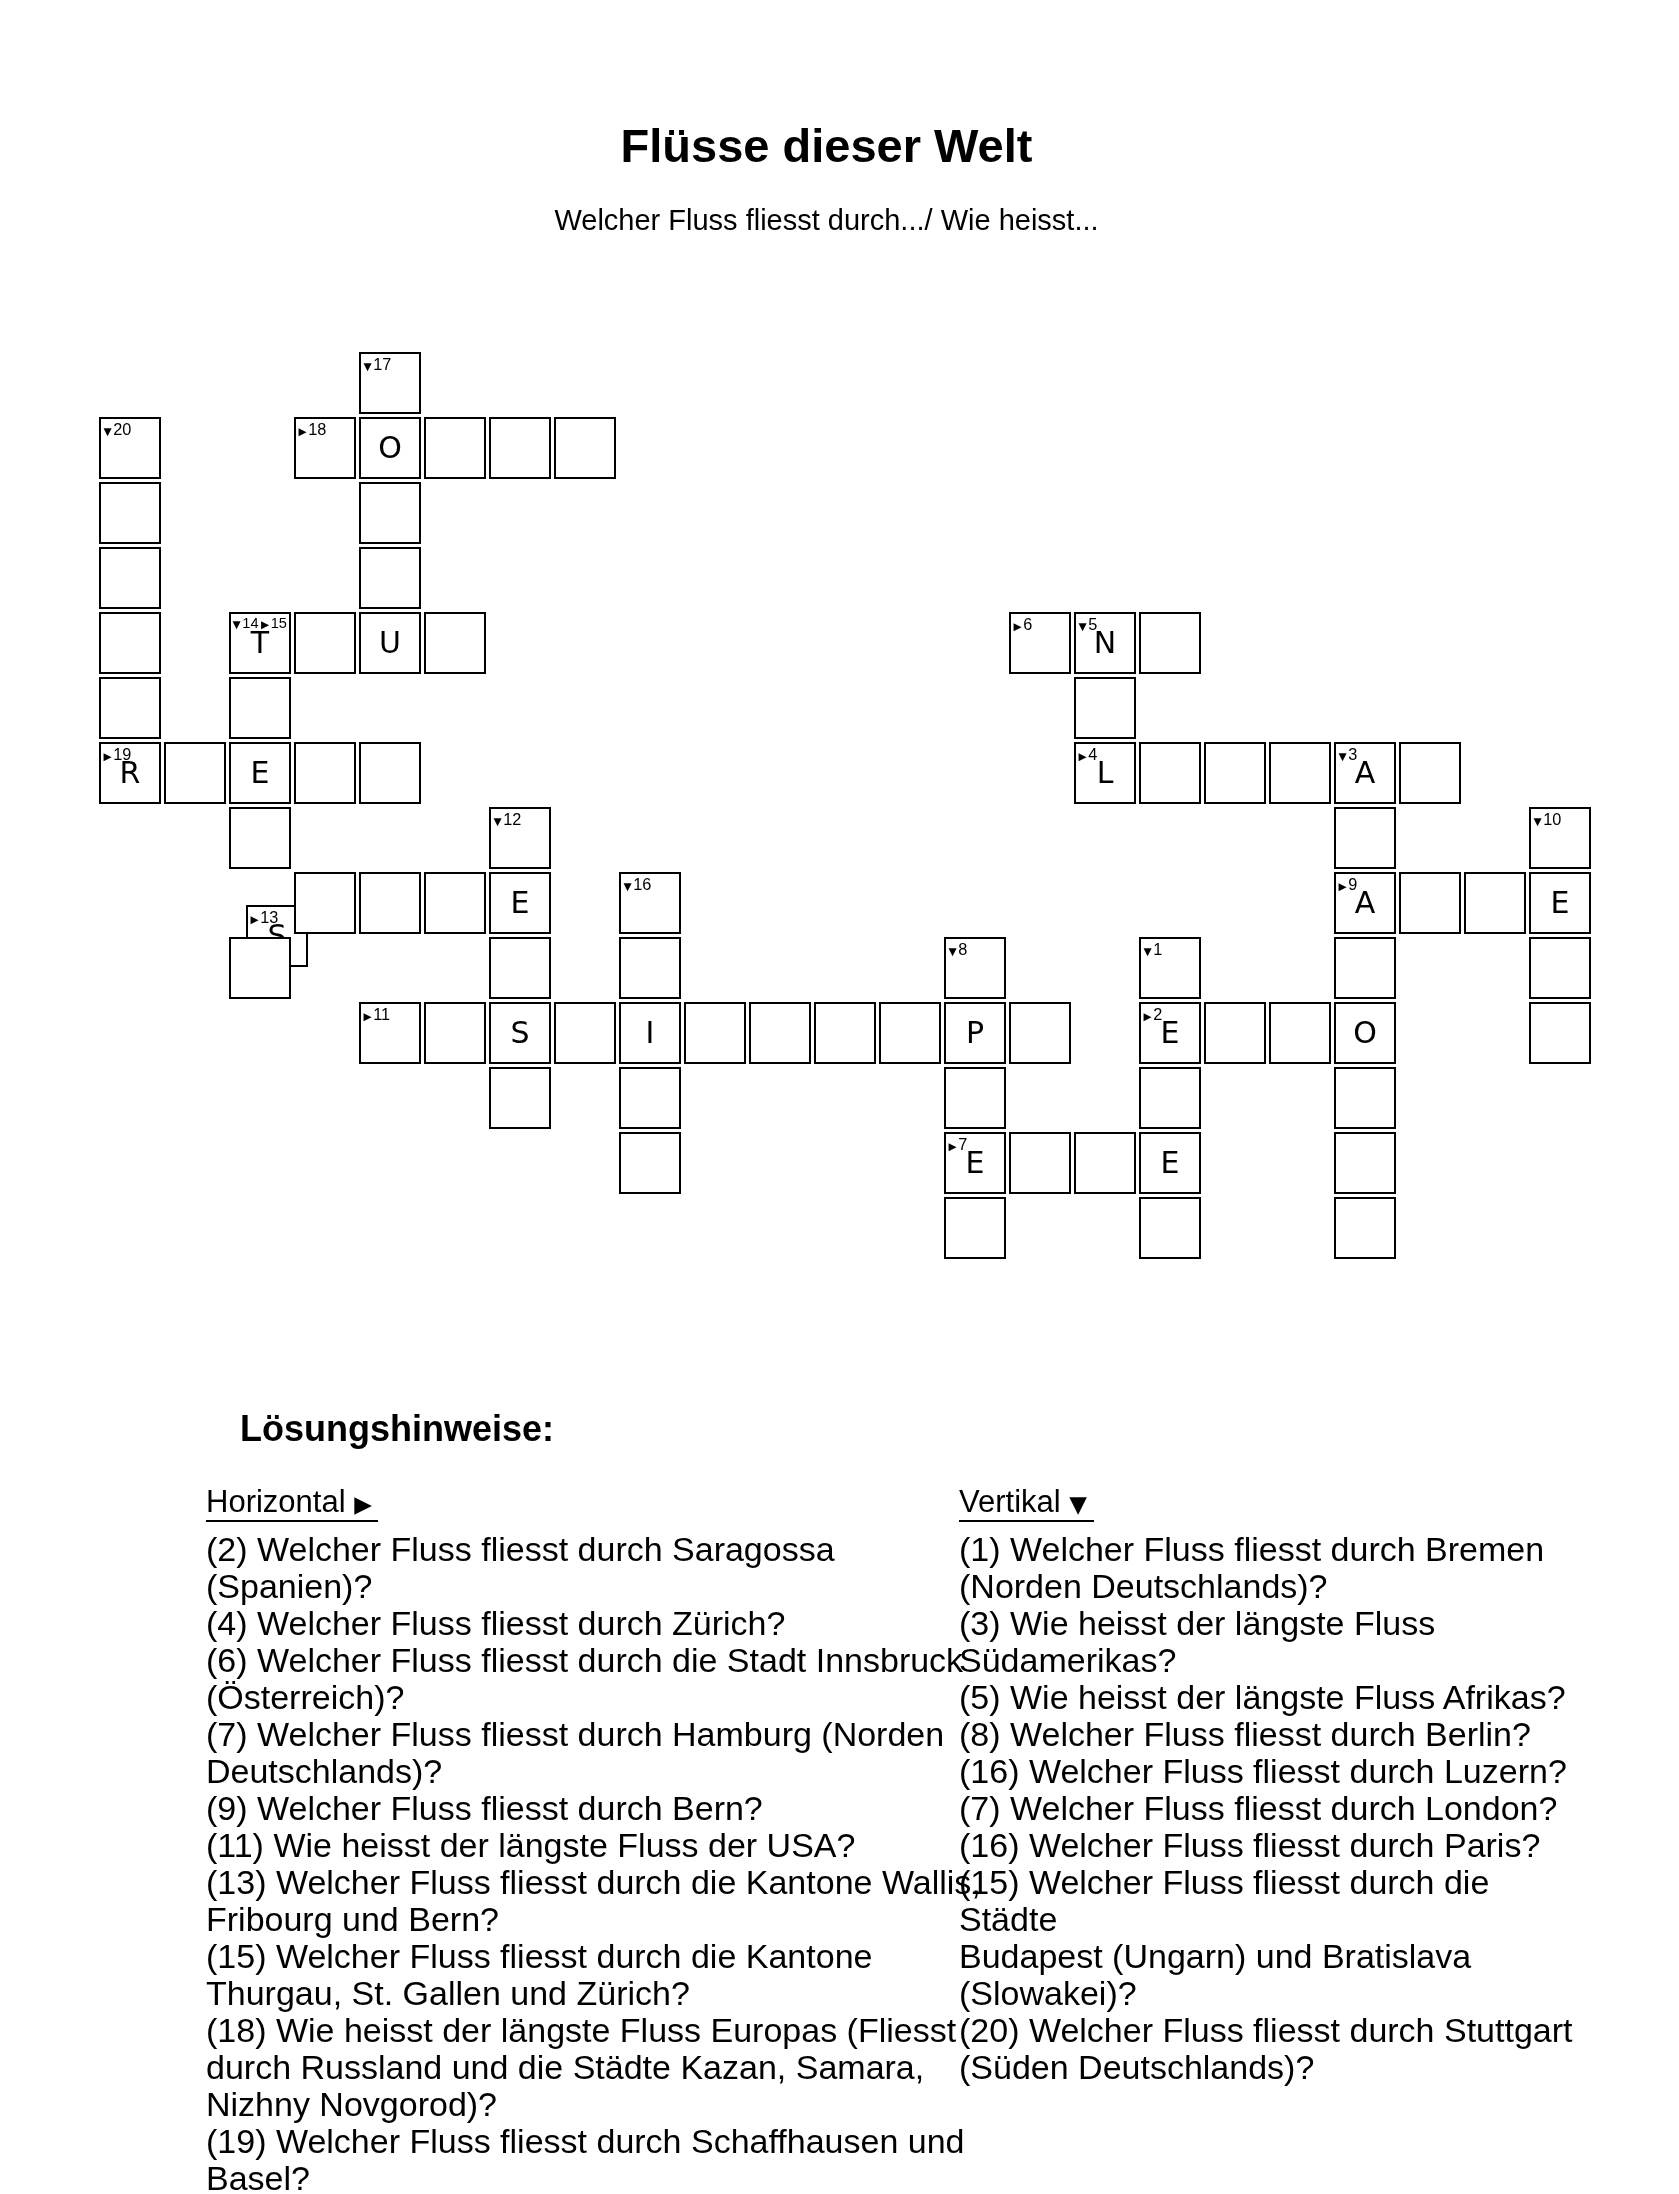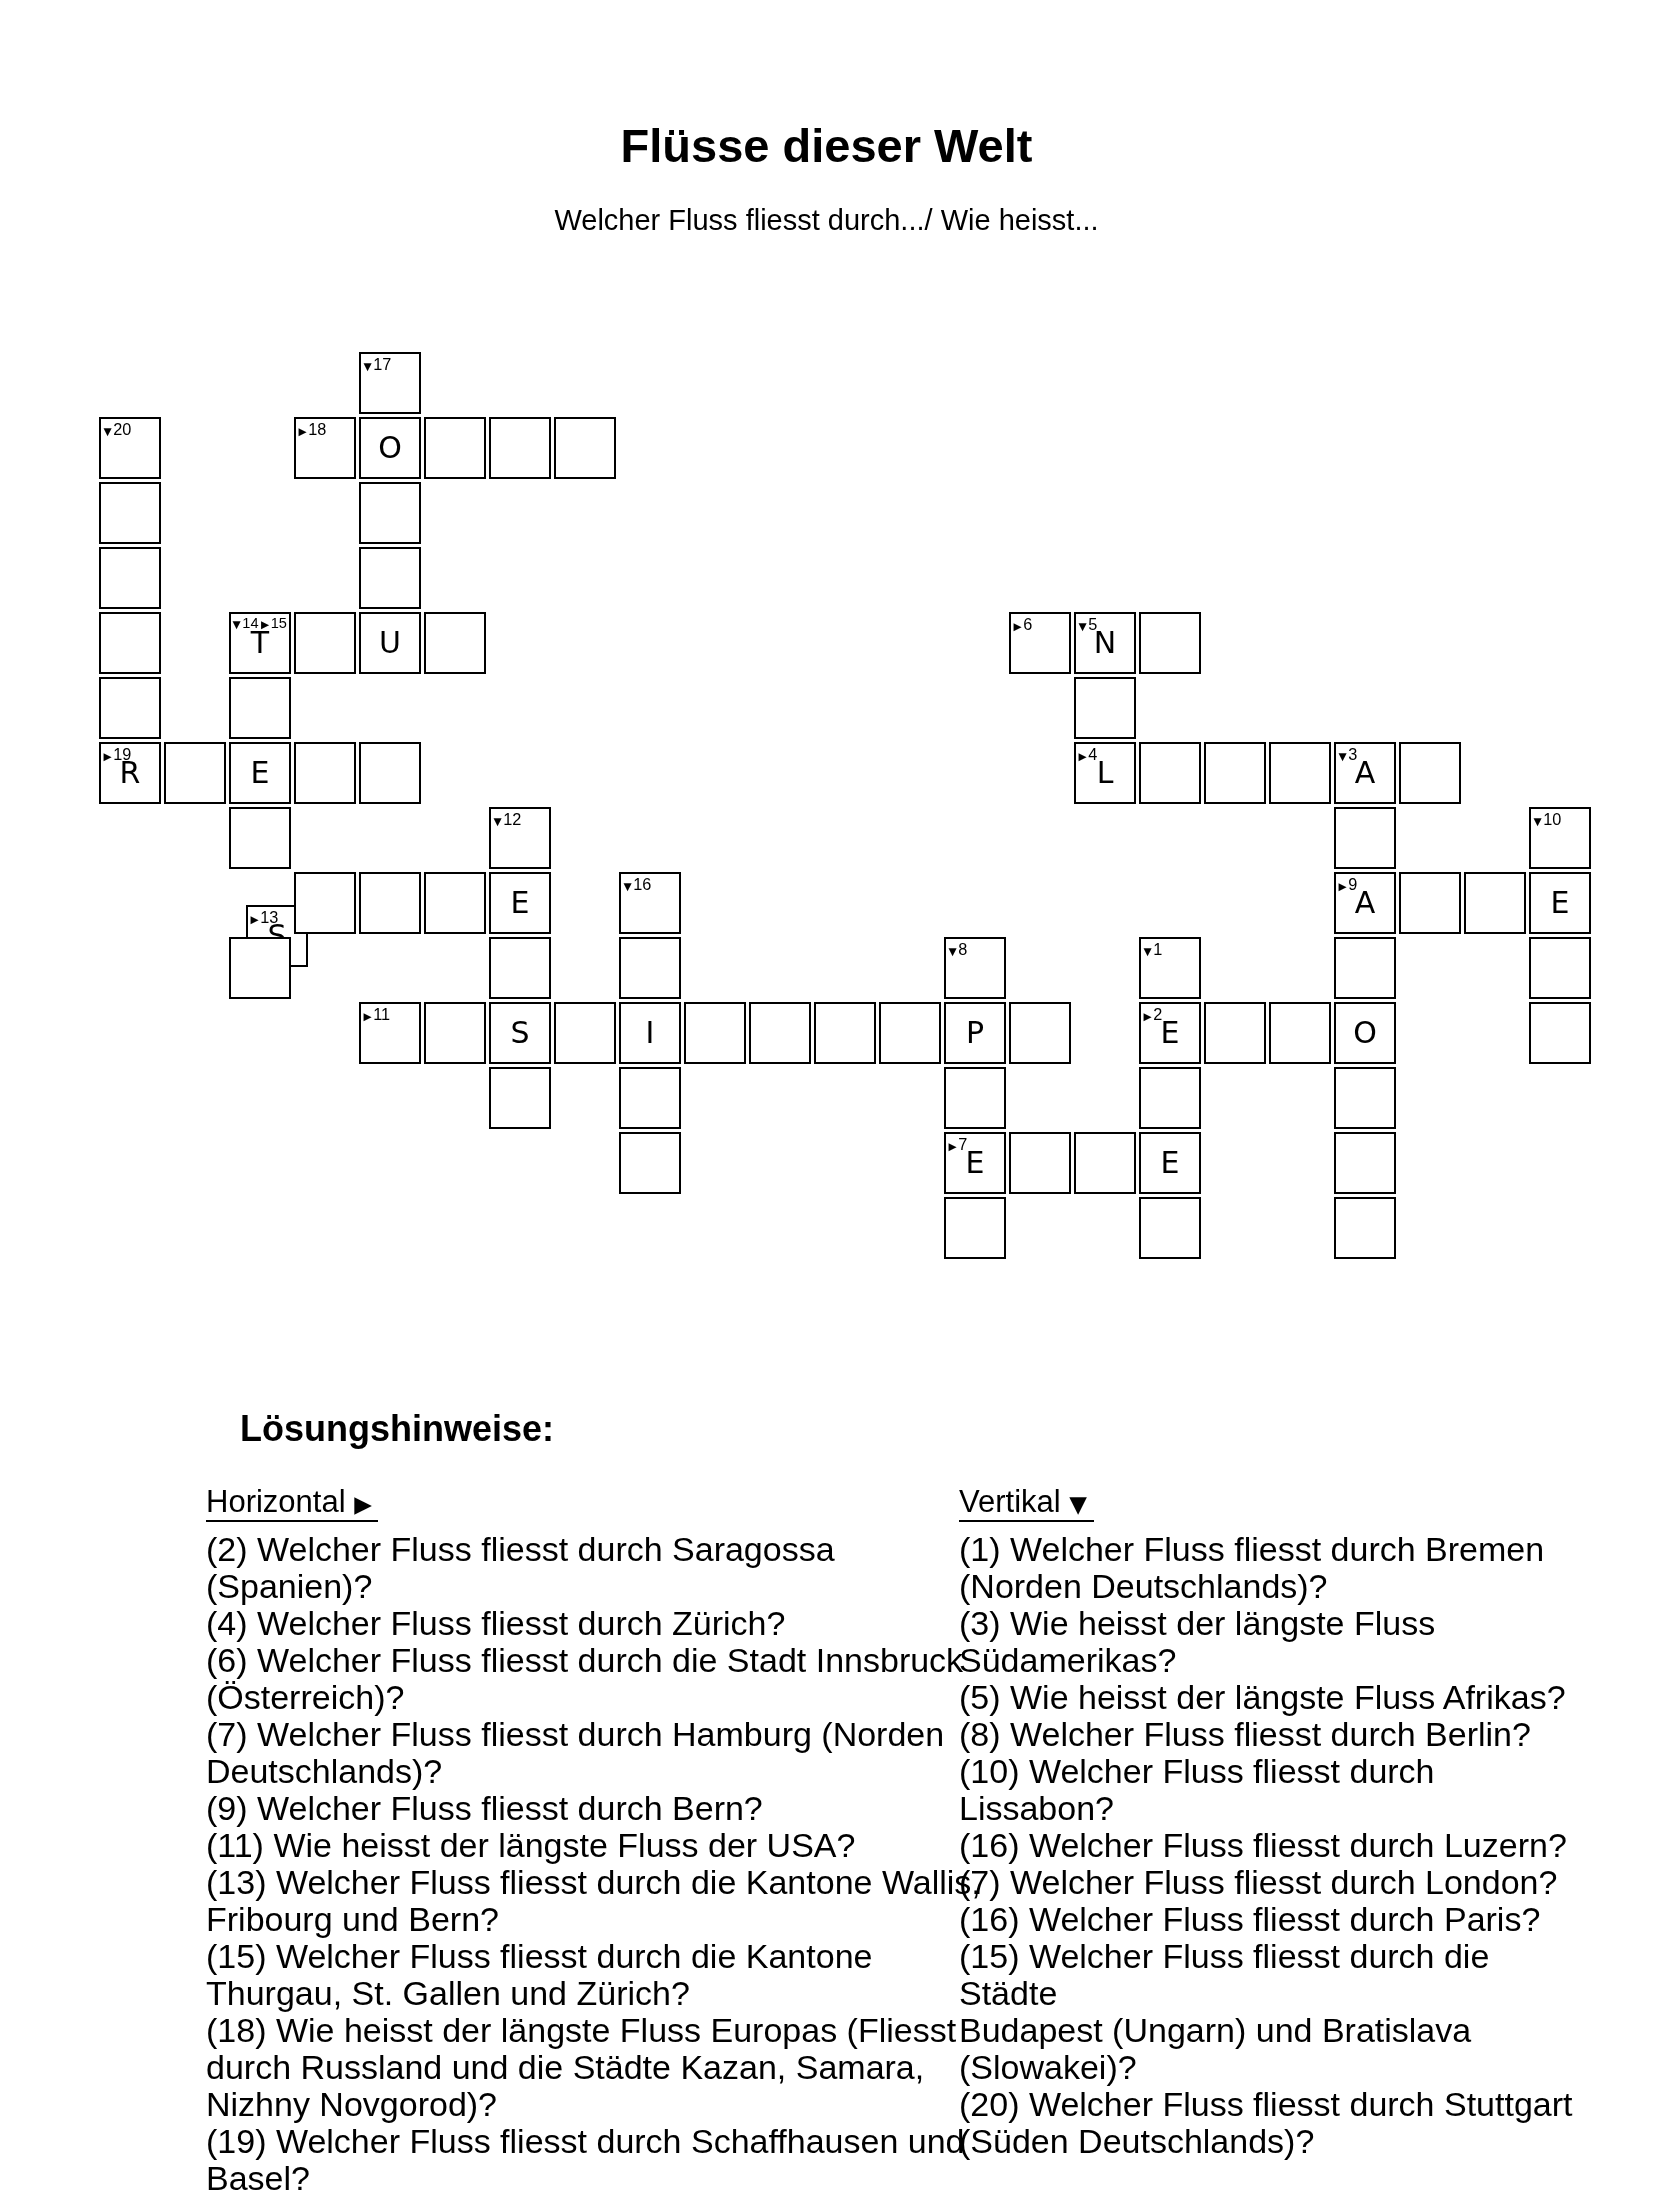--- a/index.html
+++ b/index.html
@@ -230,21 +230,20 @@
       <div class="clue">(19) Welcher Fluss fliesst durch Schaffhausen und
 Basel?</div>
     </div>
   <div class="clues" id="down-clues">
       <div class="clue">(1) Welcher Fluss fliesst durch Bremen
 (Norden Deutschlands)?</div>
       <div class="clue">(3) Wie heisst der längste Fluss
 Südamerikas?</div>
       <div class="clue">(5) Wie heisst der längste Fluss Afrikas?</div>
       <div class="clue">(8) Welcher Fluss fliesst durch Berlin?</div>
-      <div class="clue">(10) Welcher Fluss fliesst durch Lissabon?</div>
       <div class="clue">(16) Welcher Fluss fliesst durch Luzern?</div>
       <div class="clue">(7) Welcher Fluss fliesst durch London?</div>
       <div class="clue">(16) Welcher Fluss fliesst durch Paris?</div>
       <div class="clue">(15) Welcher Fluss fliesst durch die Städte
 Budapest (Ungarn) und Bratislava
 (Slowakei)?</div>
       <div class="clue">(20) Welcher Fluss fliesst durch Stuttgart
 (Süden Deutschlands)?</div>
     </div>
 

